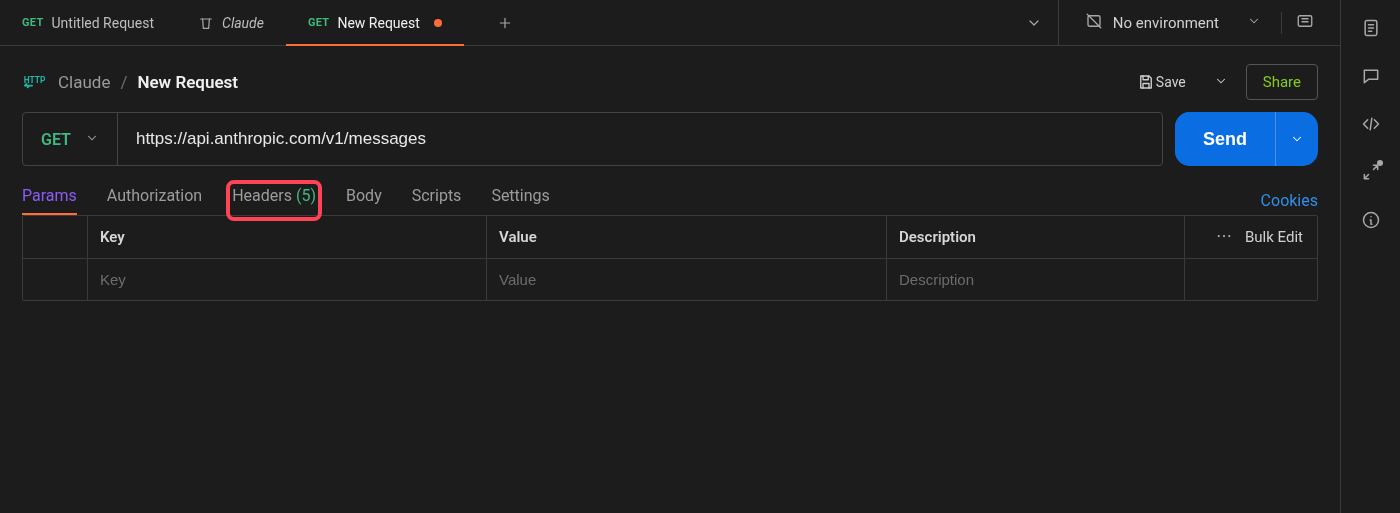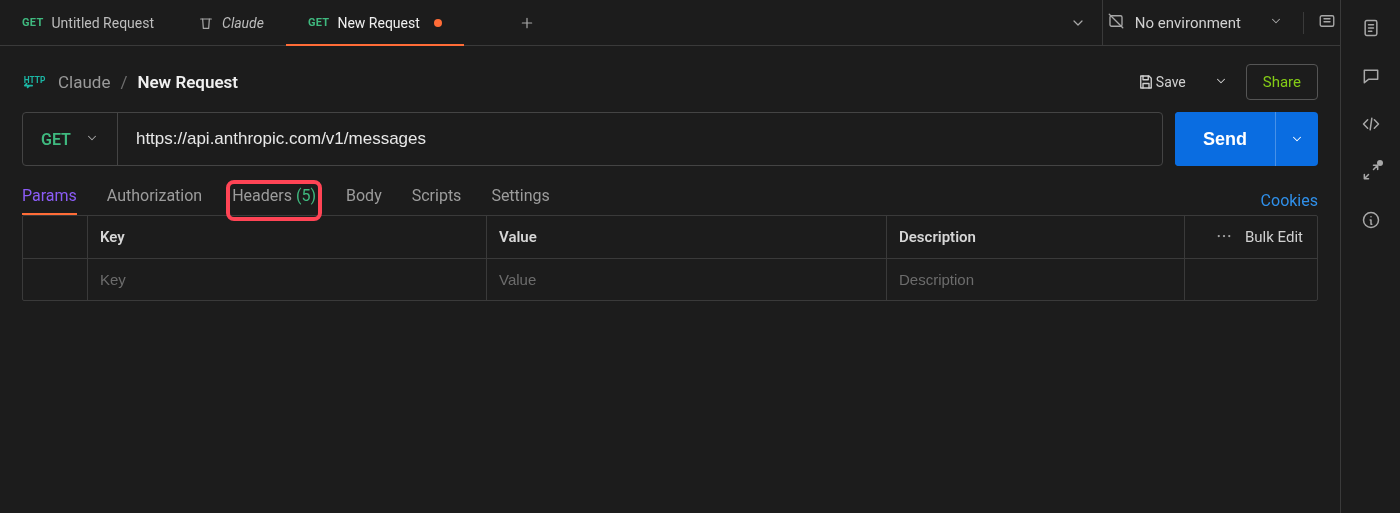--- a/index.html
+++ b/index.html
@@ -39,21 +39,21 @@
     height: 2px; background: #ff6c37;
   }
   .tab .meth { font-size: 11px; font-weight: 700; color: #3fb97f; letter-spacing: .3px; }
   .tab .tab-label { }
   .tab .dirty { width: 8px; height: 8px; border-radius: 50%; background: #ff6c37; margin-left: 6px;}
   .tab .italic { font-style: italic; color: #bdbdbd; }
   .tab .trash svg, .tab svg { display:block;}
   .tab .trash { color: #a8a8a8; }
   .tabbar .add-tab { display:flex; align-items:center; justify-content:center; width: 40px; height:100%; color:#a8a8a8; cursor:pointer;}
   .tabbar .tab-chevron { display:flex; align-items:center; justify-content:center; width: 48px; height:100%; color:#a8a8a8; cursor:pointer; border-left: 1px solid transparent;}
-  .envbar { display:flex; align-items:center; border-left:1px solid #3a3a3a; height:100%; padding: 0 4px; gap:10px; }
+  .envbar { display:flex; align-items:center; border-left:1px solid #3a3a3a; height:100%; padding: 0 26px; gap:10px; }
   .envbar .env-icon { color:#a8a8a8; }
   .envbar .env-label { color:#d0d0d0; font-size:15px; margin-right: 18px;}
   .envbar .env-chevron { color:#a8a8a8; cursor:pointer;}
   .envbar .divider { width:1px; height:22px; background:#3a3a3a; margin: 0 4px 0 10px;}
   .envbar .env-open { color:#a8a8a8; cursor:pointer;}
 
   
   .header-row {
     display:flex; align-items:center; justify-content:space-between;
     padding: 18px 22px 12px 22px;
@@ -68,21 +68,21 @@
   .header-actions .save-chev { color:#d0d0d0; cursor:pointer; padding:6px 8px;}
   .header-actions .share { border:1px solid #555; color:#84cc16; border-radius:4px; padding:8px 16px; cursor:pointer; font-size:15px;}
 
   
   .req-row { display:flex; gap:12px; padding: 0 22px;}
   .req-box { flex:1; display:flex; border:1px solid #444; border-radius:4px; height:54px; background:#1c1c1c;}
   .method-select { display:flex; align-items:center; gap:14px; padding:0 18px; border-right:1px solid #444; cursor:pointer;}
   .method-select .mlabel { color:#3fb97f; font-weight:600; font-size:16px;}
   .method-select .mchev { color:#a8a8a8;}
   .url-input { flex:1; background:transparent; border:none; outline:none; color:#e8e8e8; font-size:17px; padding:0 18px;}
-  .send-wrap { display:flex; background:#0a6de1; border-radius:4px; overflow:hidden;}
+  .send-wrap { display:flex; background:#0a6de1; border-radius:15px; overflow:hidden;}
   .send-btn { background:#0a6de1; color:#fff; font-weight:600; font-size:18px; border:none; padding:0 28px; cursor:pointer;}
   .send-chev { display:flex; align-items:center; padding:0 14px; border-left:1px solid rgba(255,255,255,.25); color:#fff; cursor:pointer;}
 
   
   .subtabs-row { display:flex; align-items:center; justify-content:space-between; padding: 20px 22px 0 22px;}
   .subtabs { display:flex; gap:30px; font-size:16px;}
   .subtab { color:#9c9c9c; cursor:pointer; padding-bottom:10px; position:relative;}
   .subtab.active { color:#8b5cf6;}
   .subtab.active::after { content:""; position:absolute; bottom:0; left:0; right:0; height:2px; background:#ff6c37;}
   .subtab .count { color:#3fb97f;}

